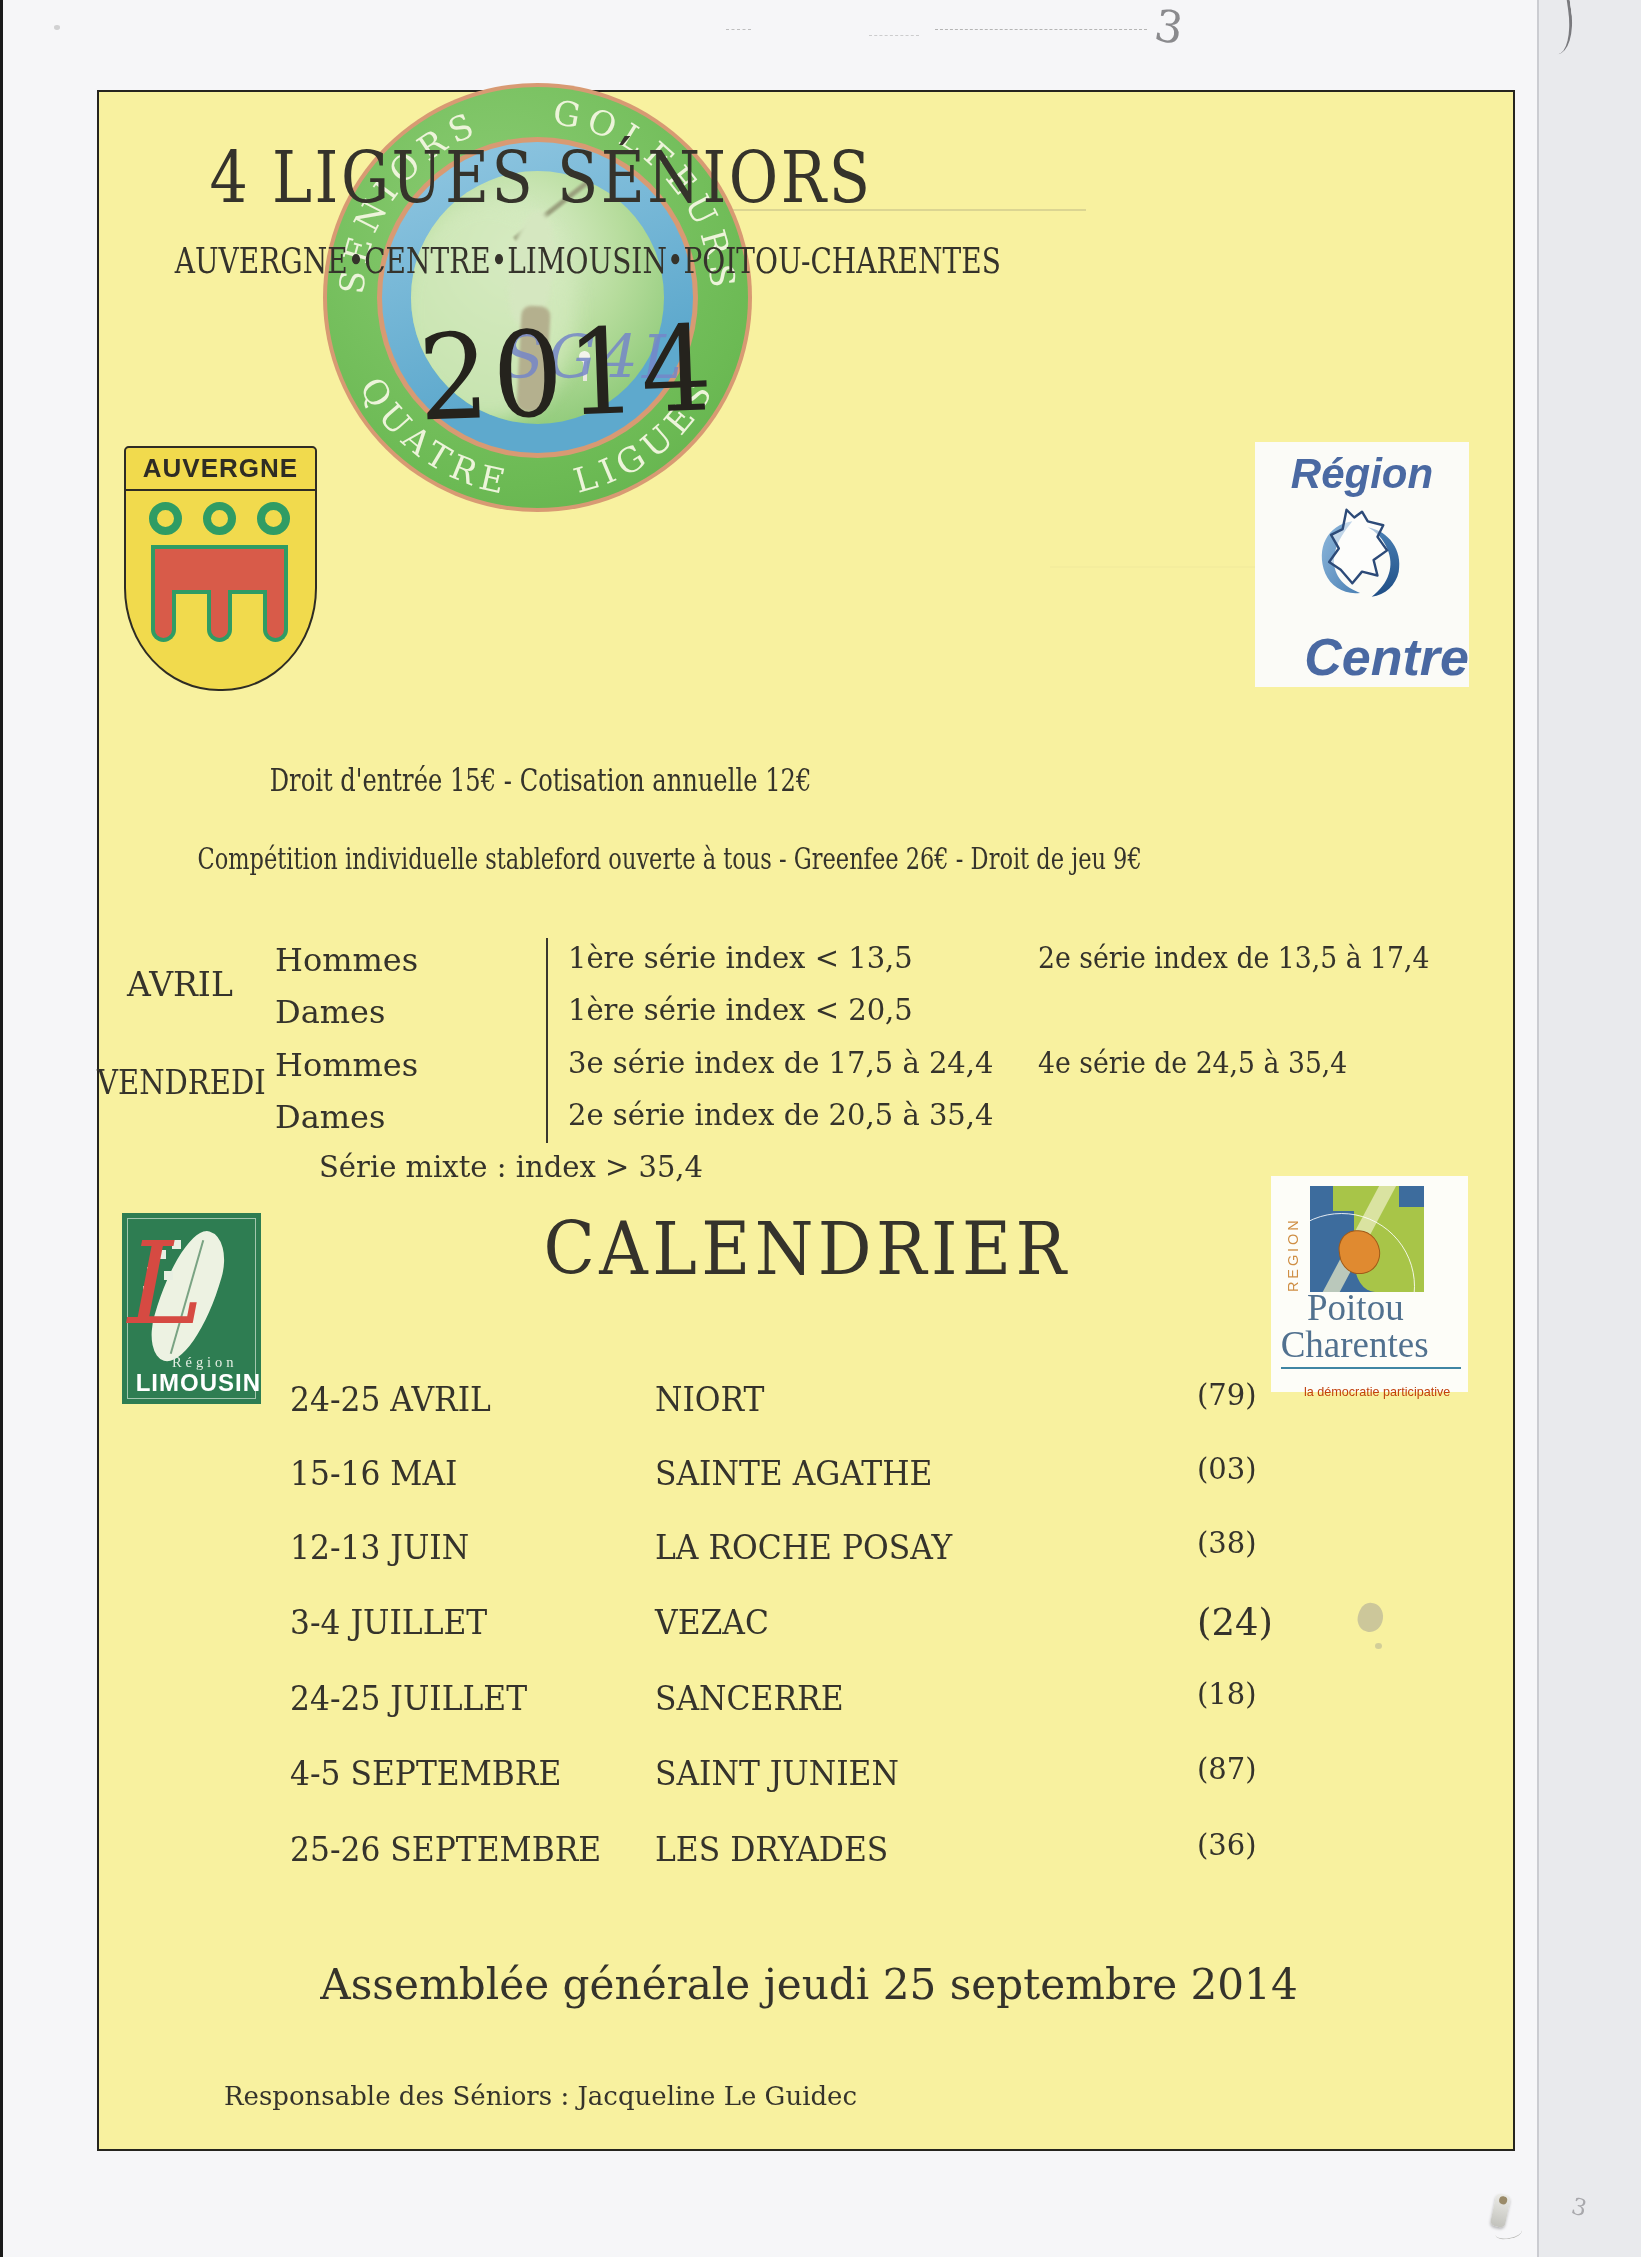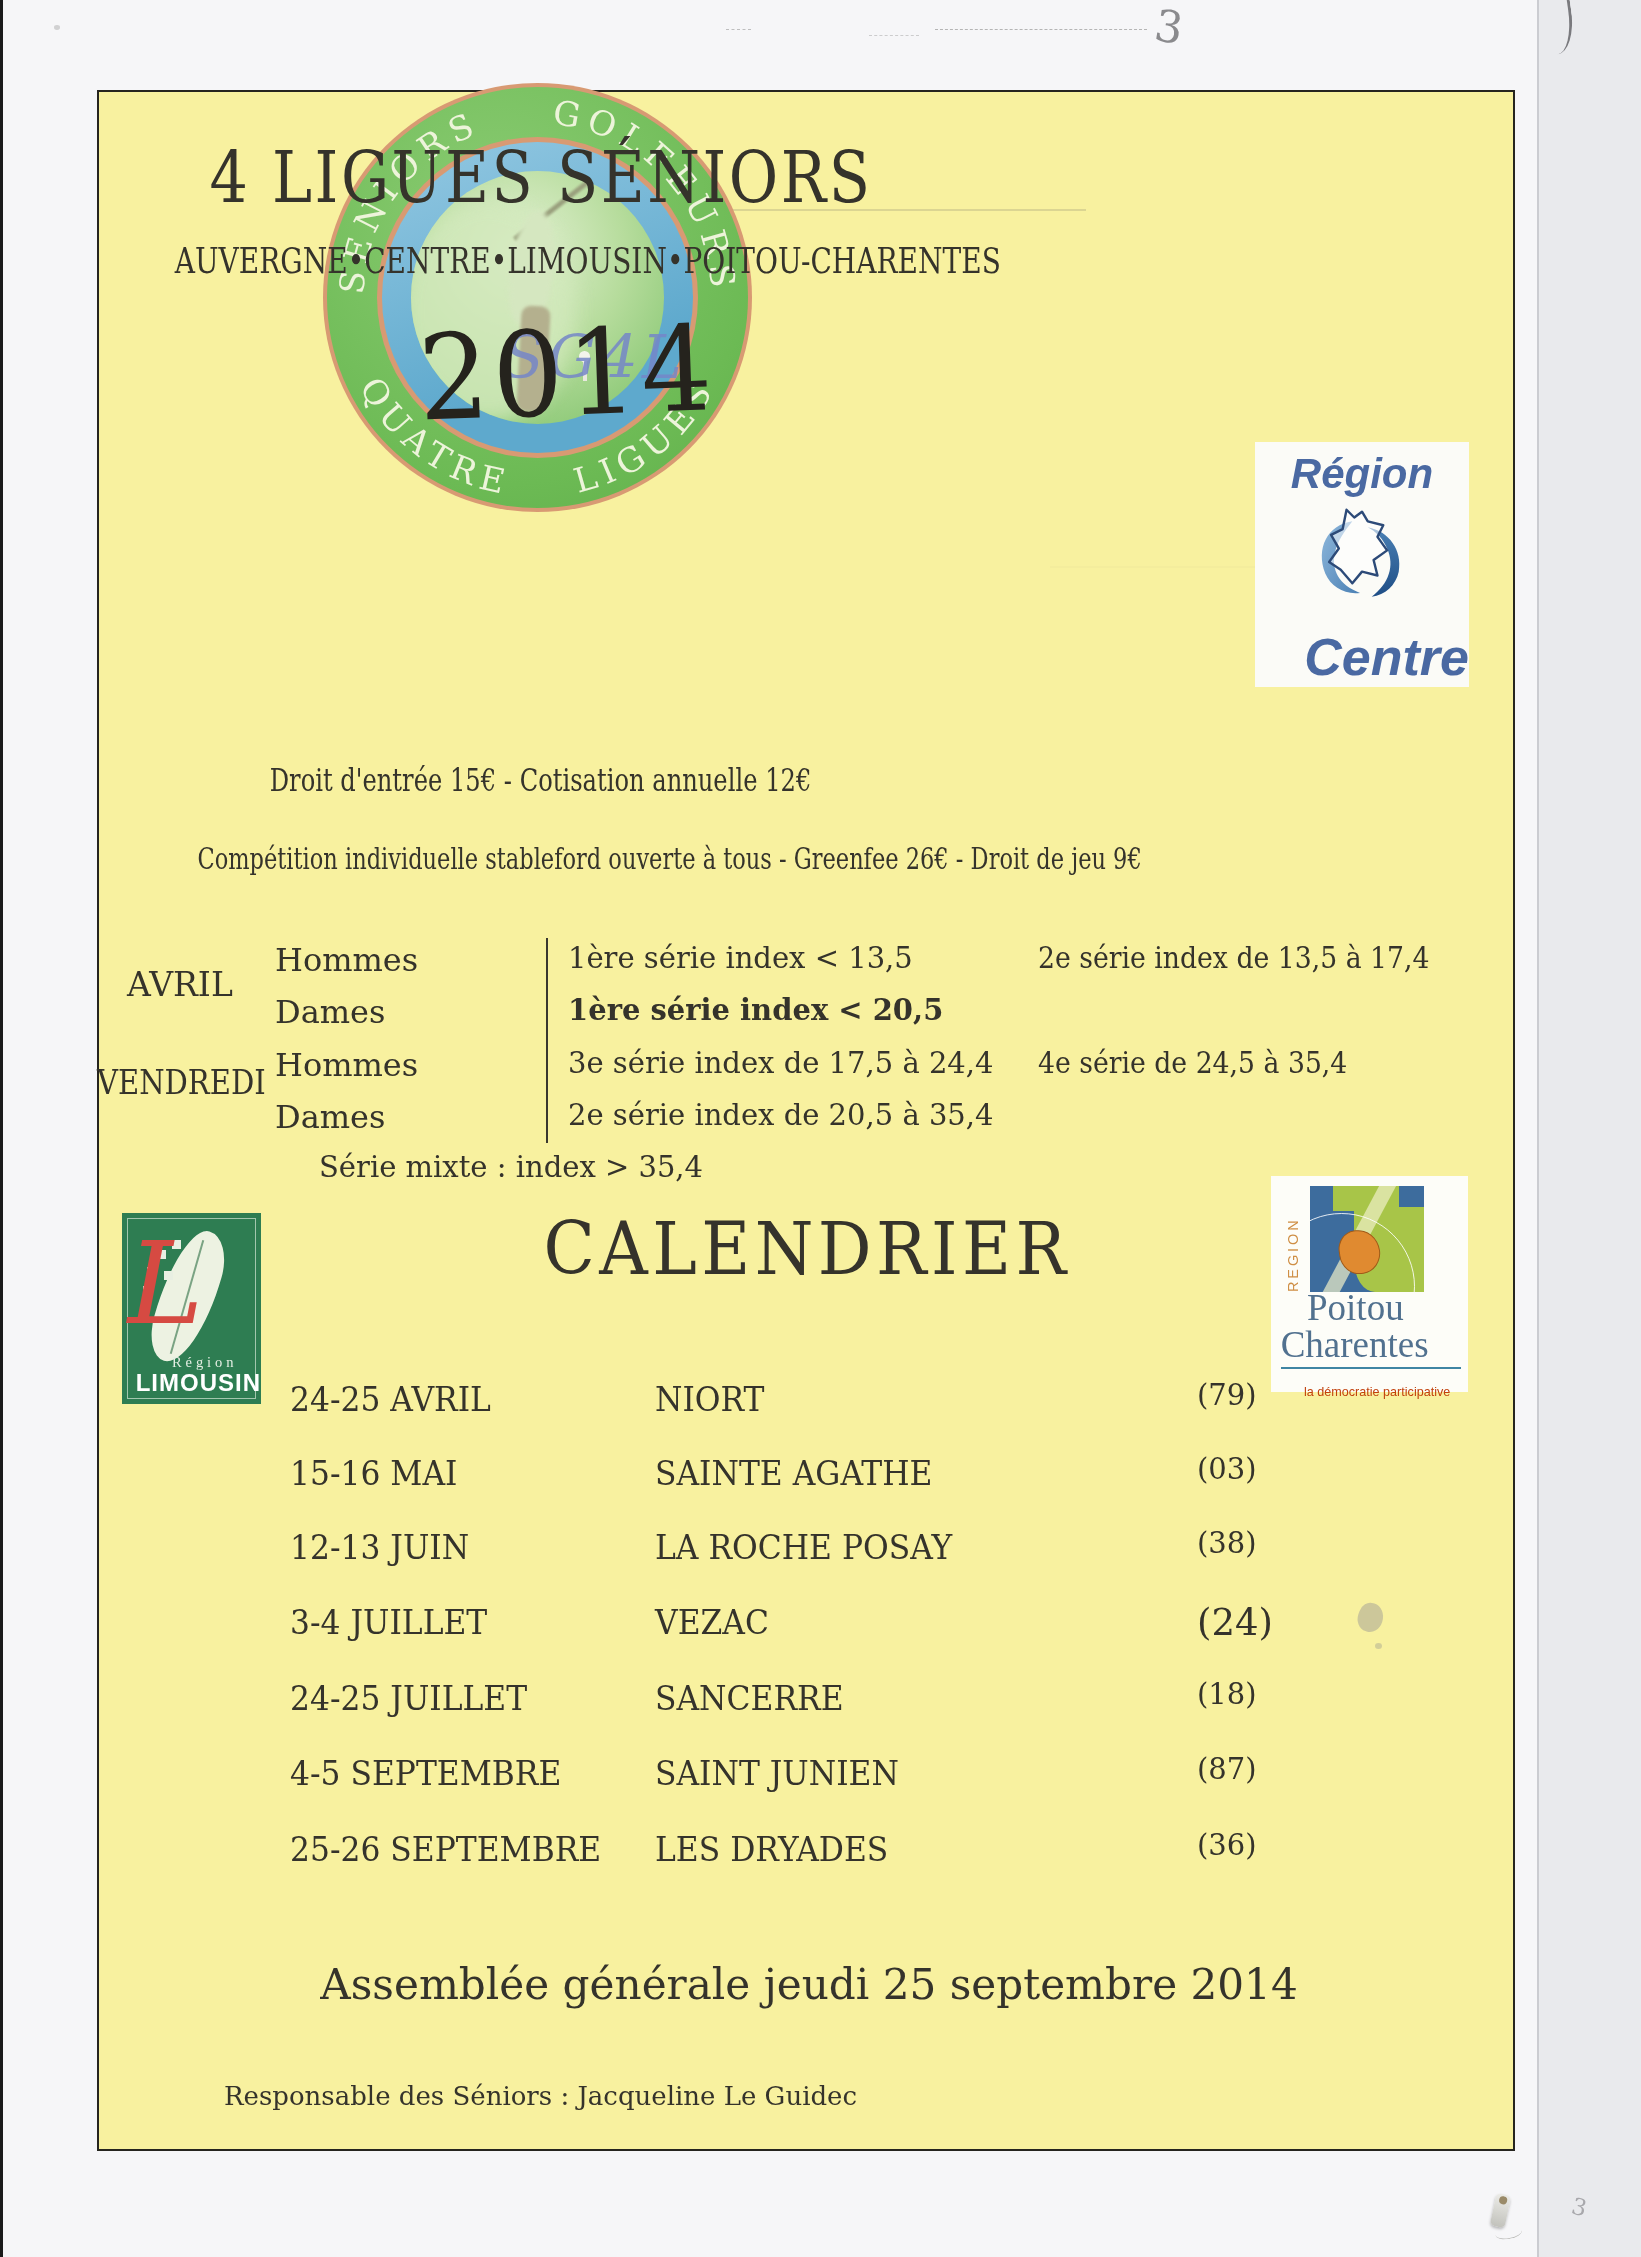--- a/index.html
+++ b/index.html
@@ -140,20 +140,30 @@
       <text text-anchor="middle" xml:space="preserve">
         <textPath href="#arcBottom" startOffset="50%">QUATRE&nbsp;&nbsp;&nbsp;&nbsp;LIGUES</textPath>
       </text>
     </svg>
   </div>
 
   <div class="t ctr" style="left:116px;top:137px;width:850px;font-size:71px;letter-spacing:2.9px;transform:scaleX(.85);">4 LIGUES SÉNIORS</div>
   <div class="t ctr" style="left:84px;top:241px;width:908px;font-size:35px;transform:scaleX(.8);">AUVERGNE•CENTRE•LIMOUSIN•POITOU-CHARENTES</div>
   <div class="t ctr year" style="left:410px;top:307px;width:280px;">2014</div>
 
+  <div class="auvergne">
+    <div class="auv-band">AUVERGNE</div>
+    <div class="auv-ring" style="left:23px;"></div>
+    <div class="auv-ring" style="left:77px;"></div>
+    <div class="auv-ring" style="left:131px;"></div>
+    <div class="gonf-bar"></div>
+    <div class="gonf-tab" style="left:25px;"></div>
+    <div class="gonf-tab" style="left:81px;"></div>
+    <div class="gonf-tab" style="left:137px;"></div>
+  </div>
 
   <div class="centre">
     <div class="centre-word" style="top:7.7px;font-size:42px;">Région</div>
     <svg style="position:absolute;left:49px;top:58px;" width="116" height="122" viewBox="0 0 120 126">
       <defs>
         <linearGradient id="gl" x1="0" y1="0" x2="1" y2="1">
           <stop offset="0" stop-color="#8fb8dc"></stop>
             <stop offset="1" stop-color="#4a80b4"></stop>
         </linearGradient>
         <linearGradient id="gr" x1="0" y1="0" x2="0" y2="1">
@@ -175,21 +185,21 @@
   <div class="t" style="left:97px;top:1064px;font-size:33px;transform:scaleX(.88);transform-origin:left;">VENDREDI</div>
 
   <div class="t" style="left:275px;top:942px;font-size:32px;">Hommes</div>
   <div class="t" style="left:275px;top:994px;font-size:32px;">Dames</div>
   <div class="t" style="left:275px;top:1047px;font-size:32px;">Hommes</div>
   <div class="t" style="left:275px;top:1099px;font-size:32px;">Dames</div>
 
   <div class="divider"></div>
 
   <div class="t" style="left:568px;top:942px;font-size:29px;">1ère série index &lt; 13,5</div>
-  <div class="t" style="left:568px;top:994px;font-size:29px;font-weight:bold;">1ère série index &lt; 20,5</div>
+  <div class="t" style="left:568px;top:994px;font-size:29px;">1ère série index &lt; 20,5</div>
   <div class="t" style="left:568px;top:1047px;font-size:29px;">3e série index de 17,5 à 24,4</div>
   <div class="t" style="left:568px;top:1099px;font-size:29px;">2e série index de 20,5 à 35,4</div>
 
   <div class="t" style="left:1038px;top:942px;font-size:29px;transform:scaleX(.92);transform-origin:left;">2e série index de 13,5 à 17,4</div>
   <div class="t" style="left:1038px;top:1047px;font-size:29px;transform:scaleX(.92);transform-origin:left;">4e série de 24,5 à 35,4</div>
 
   <div class="t" style="left:319px;top:1151px;font-size:29px;">Série mixte : index &gt; 35,4</div>
 
   <div class="limousin">
     <div class="lim-frame"></div>

